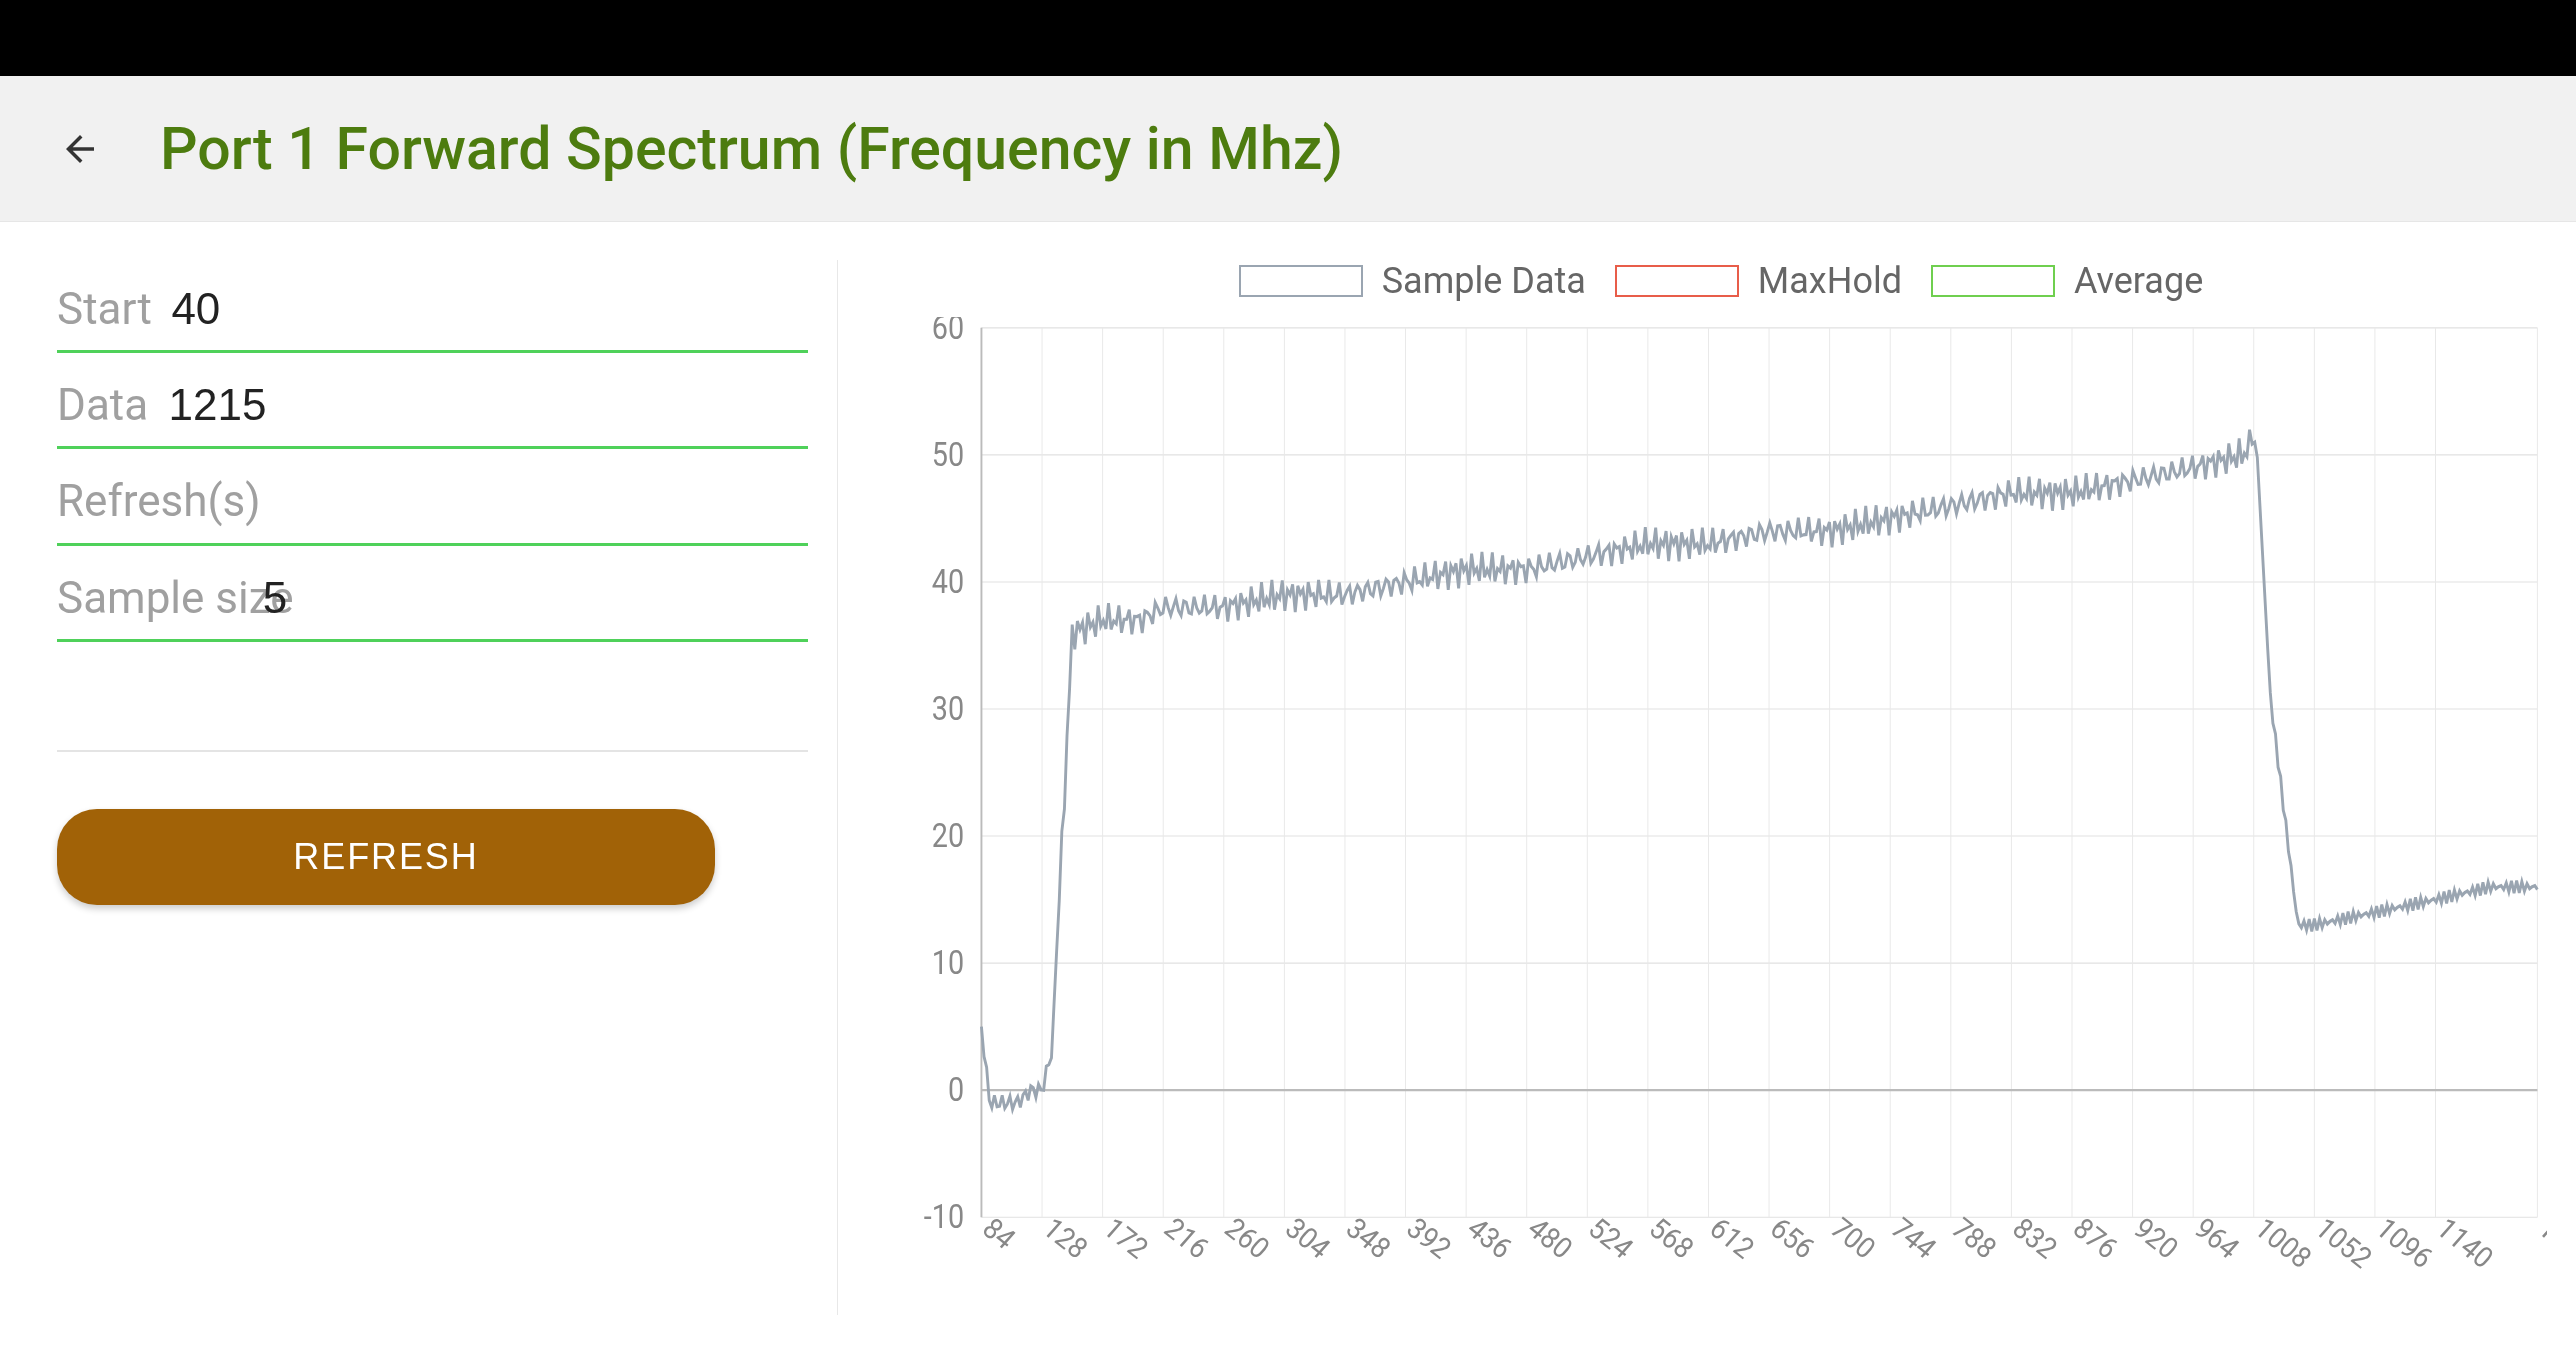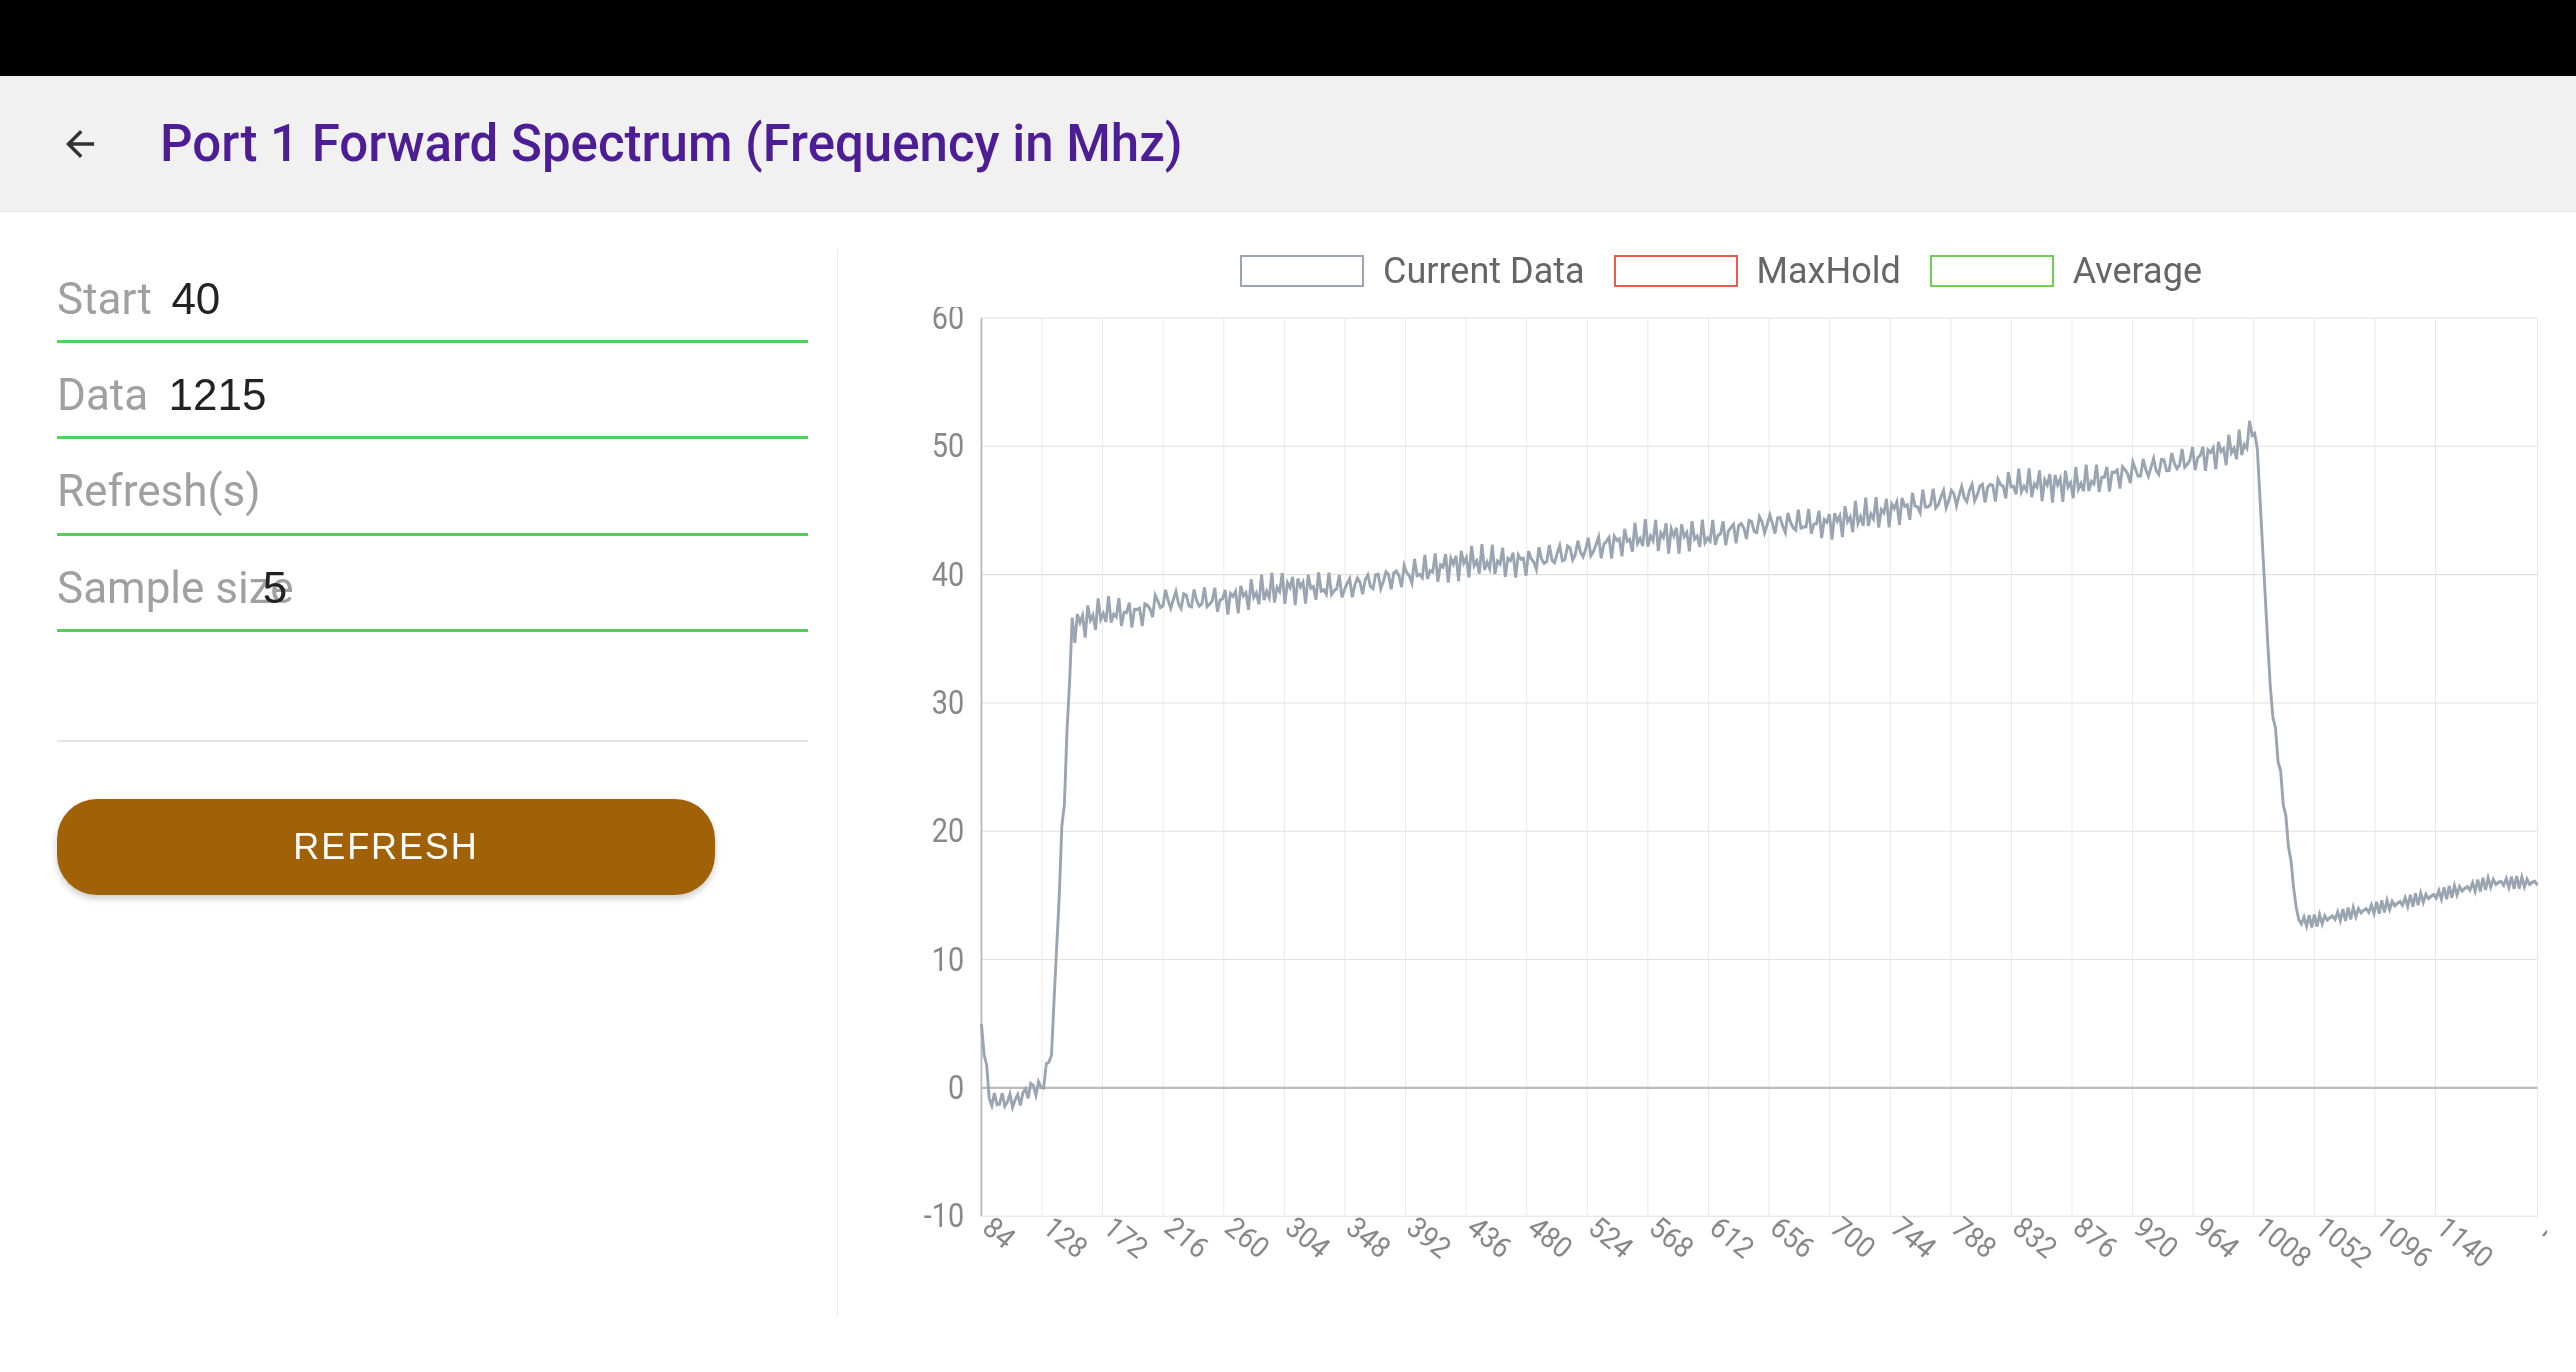--- a/index.html
+++ b/index.html
@@ -21,23 +21,23 @@
   }
   .back-btn {
     width: 46px; height: 46px;
     display: flex; align-items: center; justify-content: center;
     cursor: pointer;
     color: #333;
     margin-right: 57px;
   }
   .back-btn svg { width: 42px; height: 42px; }
   .page-title {
-    font-size: 51px;
+    font-size: 59px;
     font-weight: 500;
-    color: #4c1d95;
+    color: #4d7c0f;
   }
 
   .main {
     flex: 1;
     display: flex;
     padding: 38px 29px 57px 57px;
     gap: 38px;
   }
 
   .controls {
@@ -162,21 +162,21 @@
 
     <div class="divider-line"></div>
 
     <button class="refresh-btn">REFRESH</button>
   </div>
 
   <div class="chart-area">
     <div class="legend">
       <div class="legend-item">
         <span class="swatch" style="border-color:#9aa5b1"></span>
-        <span>Current Data</span>
+        <span>Sample Data</span>
       </div>
       <div class="legend-item">
         <span class="swatch" style="border-color:#e85d4a"></span>
         <span>MaxHold</span>
       </div>
       <div class="legend-item">
         <span class="swatch" style="border-color:#6fcf4f"></span>
         <span>Average</span>
       </div>
     </div>

